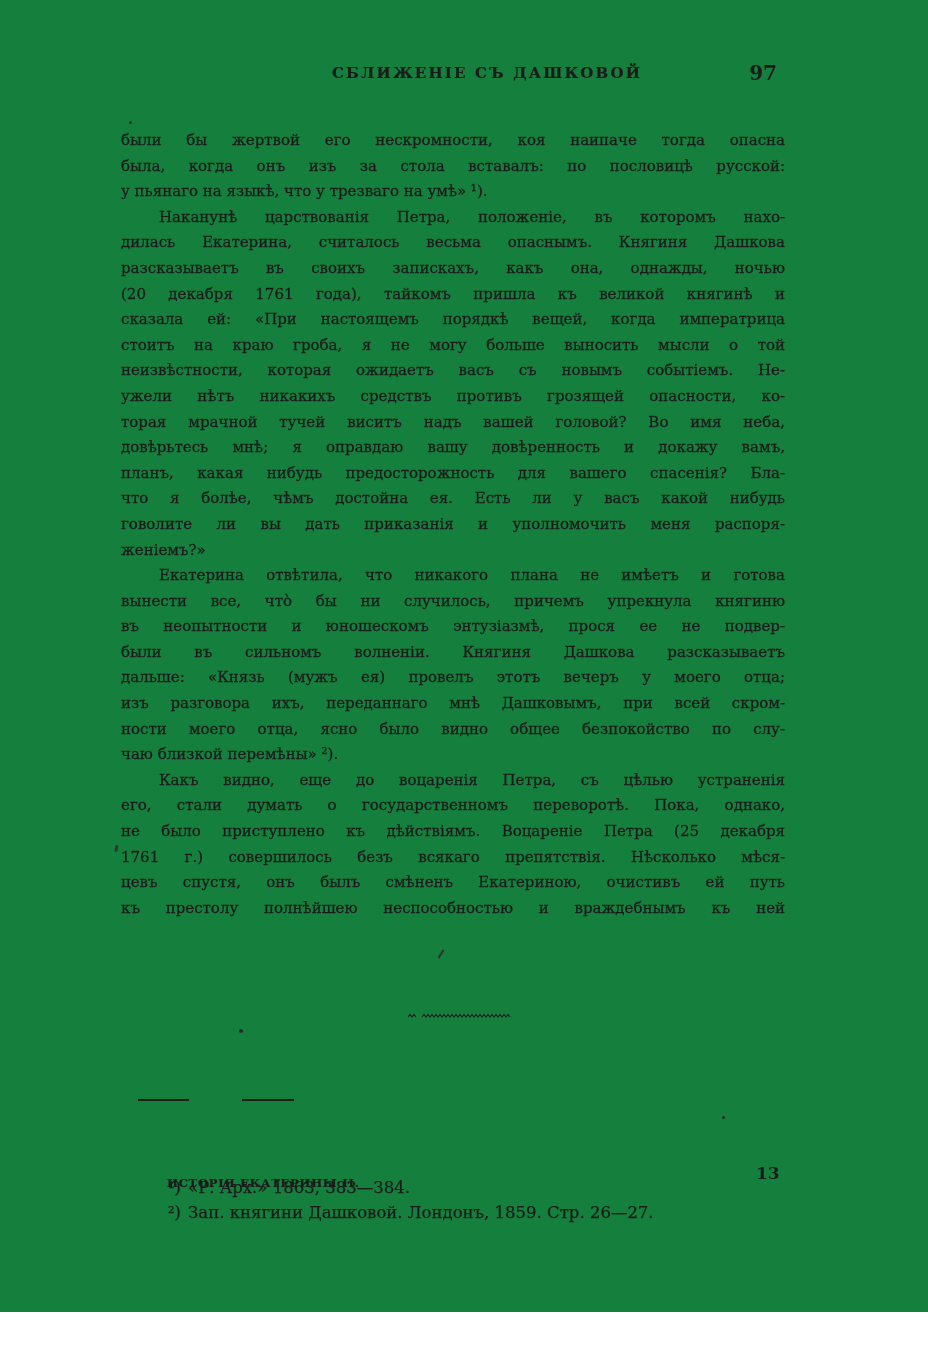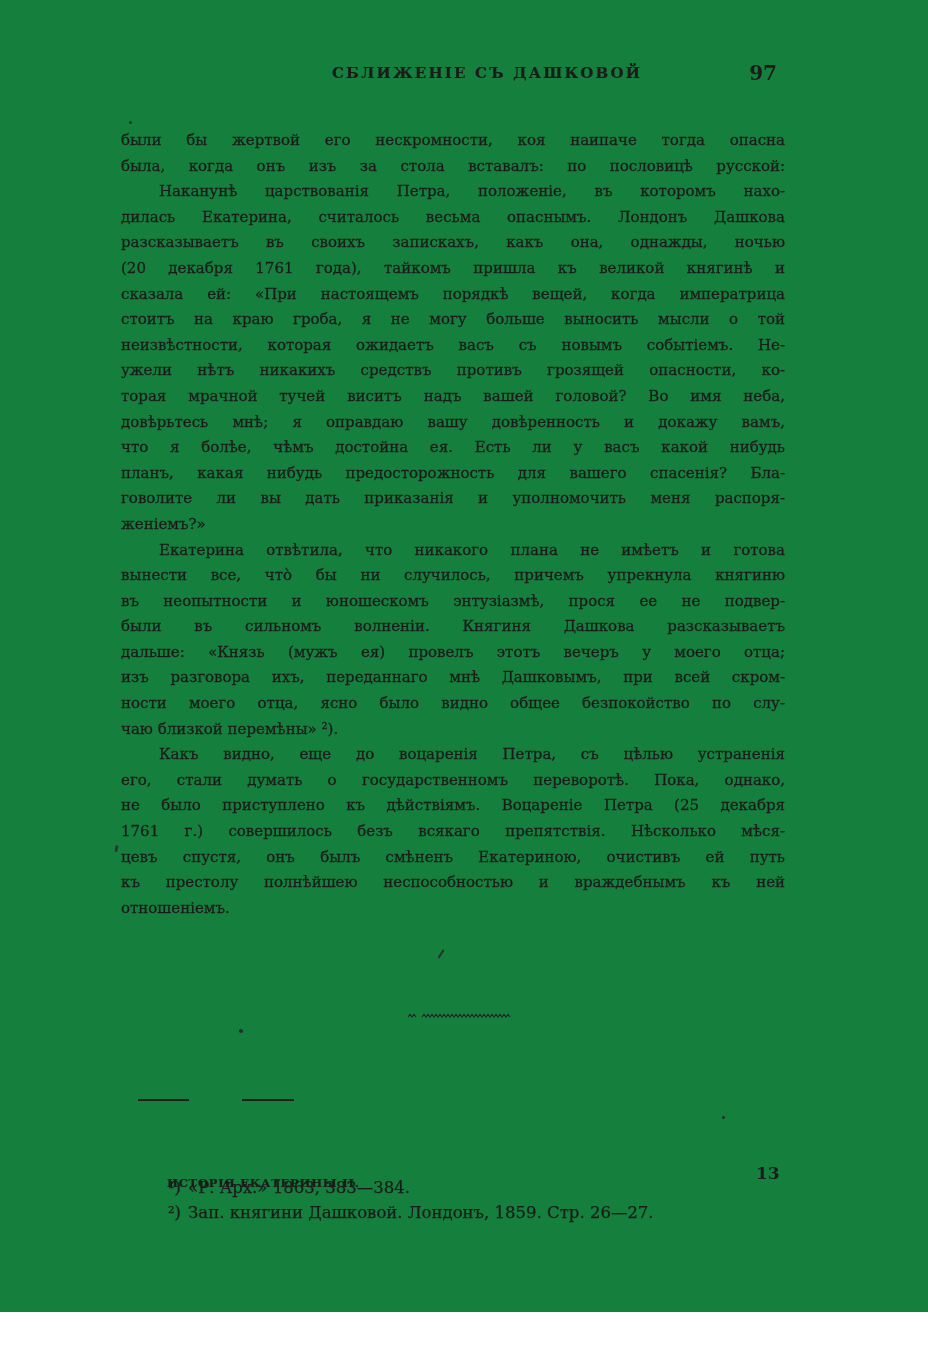--- a/index.html
+++ b/index.html
@@ -69,52 +69,52 @@
 
   <div class="header">
     <div class="running-head">СБЛИЖЕНІЕ СЪ ДАШКОВОЙ</div>
     <div class="page-num">97</div>
   </div>
 
   <div class="body">
 
     <div class="line">были бы жертвой его нескромности, коя наипаче тогда опасна</div>
     <div class="line">была, когда онъ изъ за стола вставалъ: по пословицѣ русской:</div>
+    <div class="line end">у пьянаго на языкѣ, что у трезваго на умѣ» ¹).</div>
 
     <div class="line ind">Наканунѣ царствованія Петра, положеніе, въ которомъ нахо-</div>
-    <div class="line">дилась Екатерина, считалось весьма опаснымъ. Лондонъ Дашкова</div>
+    <div class="line">дилась Екатерина, считалось весьма опаснымъ. Княгиня Дашкова</div>
     <div class="line">разсказываетъ въ своихъ запискахъ, какъ она, однажды, ночью</div>
     <div class="line">(20 декабря 1761 года), тайкомъ пришла къ великой княгинѣ и</div>
     <div class="line">сказала ей: «При настоящемъ порядкѣ вещей, когда императрица</div>
     <div class="line">стоитъ на краю гроба, я не могу больше выносить мысли о той</div>
     <div class="line">неизвѣстности, которая ожидаетъ васъ съ новымъ событіемъ. Не-</div>
     <div class="line">ужели нѣтъ никакихъ средствъ противъ грозящей опасности, ко-</div>
     <div class="line">торая мрачной тучей виситъ надъ вашей головой? Во имя неба,</div>
     <div class="line">довѣрьтесь мнѣ; я оправдаю вашу довѣренность и докажу вамъ,</div>
+    <div class="line">планъ, какая нибудь предосторожность для вашего спасенія? Бла-</div>
     <div class="line">что я болѣе, чѣмъ достойна ея. Есть ли у васъ какой нибудь</div>
-    <div class="line">планъ, какая нибудь предосторожность для вашего спасенія? Бла-</div>
     <div class="line">говолите ли вы дать приказанія и уполномочить меня распоря-</div>
     <div class="line end">женіемъ?»</div>
 
     <div class="line ind">Екатерина отвѣтила, что никакого плана не имѣетъ и готова</div>
     <div class="line">вынести все, что̀ бы ни случилось, причемъ упрекнула княгиню</div>
     <div class="line">въ неопытности и юношескомъ энтузіазмѣ, прося ее не подвер-</div>
     <div class="line">были въ сильномъ волненіи. Княгиня Дашкова разсказываетъ</div>
     <div class="line">дальше: «Князь (мужъ ея) провелъ этотъ вечеръ у моего отца;</div>
     <div class="line">изъ разговора ихъ, переданнаго мнѣ Дашковымъ, при всей скром-</div>
     <div class="line">ности моего отца, ясно было видно общее безпокойство по слу-</div>
     <div class="line end">чаю близкой перемѣны» ²).</div>
 
     <div class="line ind">Какъ видно, еще до воцаренія Петра, съ цѣлью устраненія</div>
     <div class="line">его, стали думать о государственномъ переворотѣ. Пока, однако,</div>
     <div class="line">не было приступлено къ дѣйствіямъ. Воцареніе Петра (25 декабря</div>
     <div class="line">1761 г.) совершилось безъ всякаго препятствія. Нѣсколько мѣся-</div>
     <div class="line">цевъ спустя, онъ былъ смѣненъ Екатериною, очистивъ ей путь</div>
     <div class="line">къ престолу полнѣйшею неспособностью и враждебнымъ къ ней</div>
-    <div class="line end">отношеніемъ.</div>
   </div>
 
   <svg class="squiggle" width="104" height="8" viewBox="0 0 104 8" xmlns="http://www.w3.org/2000/svg">
     <path d="M0 5 l2 -2.5 l2 2.5 l2 -2.5 l2 2.5" fill="none" stroke="#222" stroke-width="1.1"></path>
     <path d="M14 5 l2 -2.5 l2 2.5 l2 -2.5 l2 2.5 l2 -2.5 l2 2.5 l2 -2.5 l2 2.5 l2 -2.5 l2 2.5 l2 -2.5 l2 2.5 l2 -2.5 l2 2.5 l2 -2.5 l2 2.5 l2 -2.5 l2 2.5 l2 -2.5 l2 2.5 l2 -2.5 l2 2.5 l2 -2.5 l2 2.5 l2 -2.5 l2 2.5 l2 -2.5 l2 2.5 l2 -2.5 l2 2.5 l2 -2.5 l2 2.5 l2 -2.5 l2 2.5 l2 -2.5 l2 2.5 l2 -2.5 l2 2.5 l2 -2.5 l2 2.5 l2 -2.5 l2 2.5 l2 -2.5 l2 2.5" fill="none" stroke="#222" stroke-width="1.1"></path>
   </svg>
 
   <div class="fnrule a"></div>
   <div class="fnrule b"></div>
 

